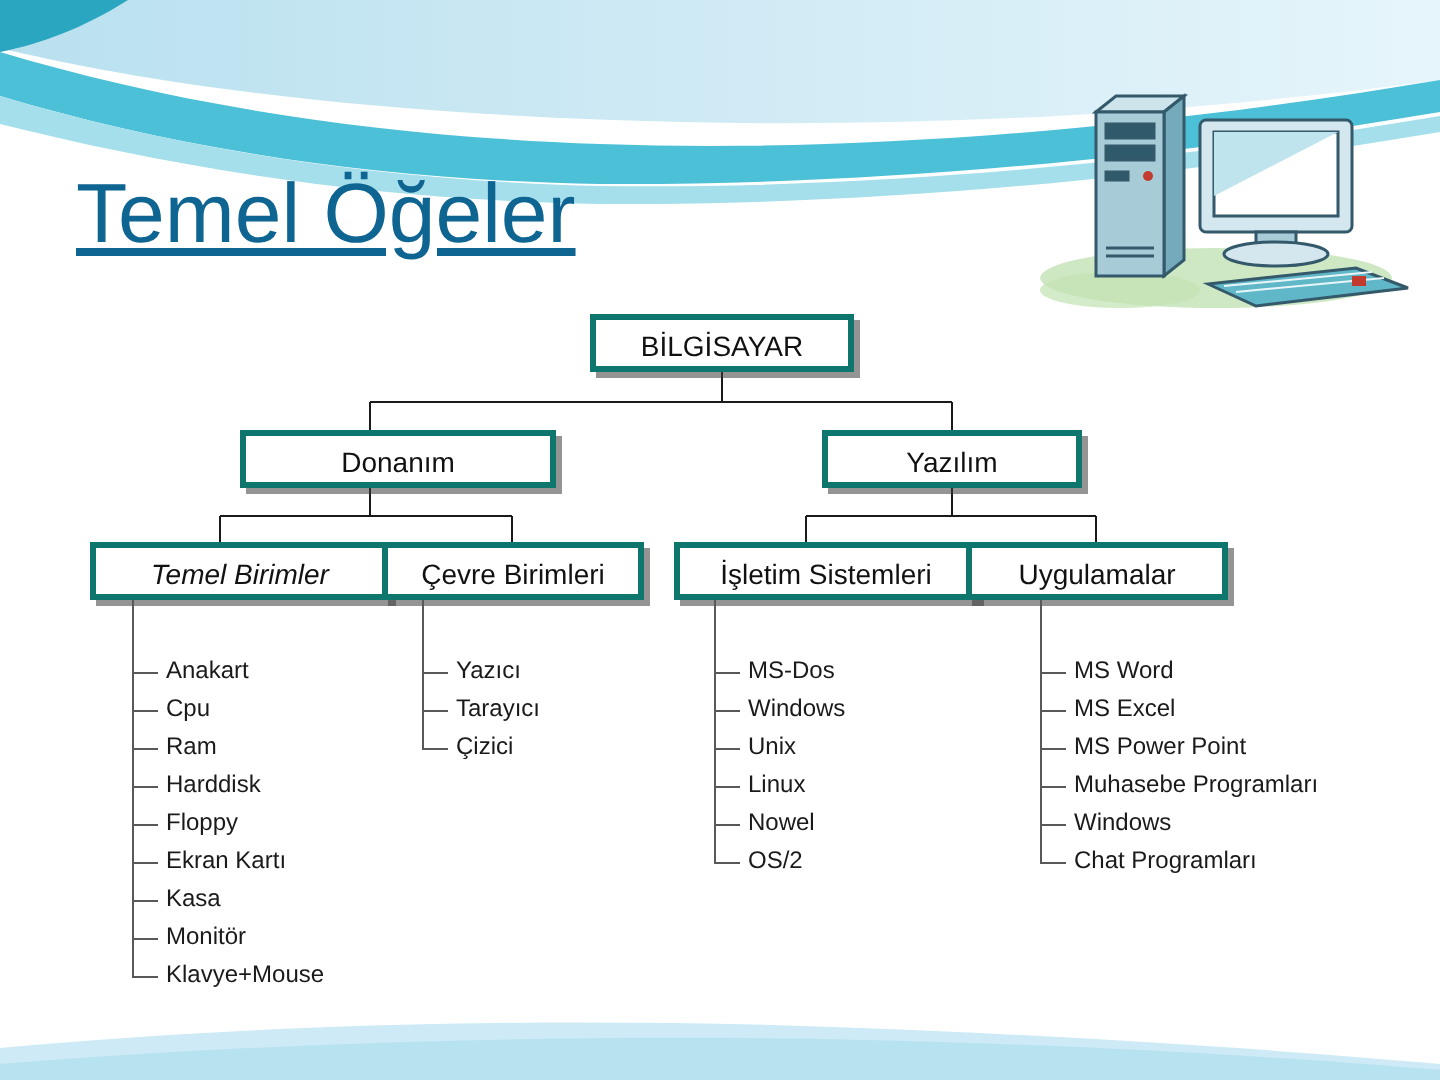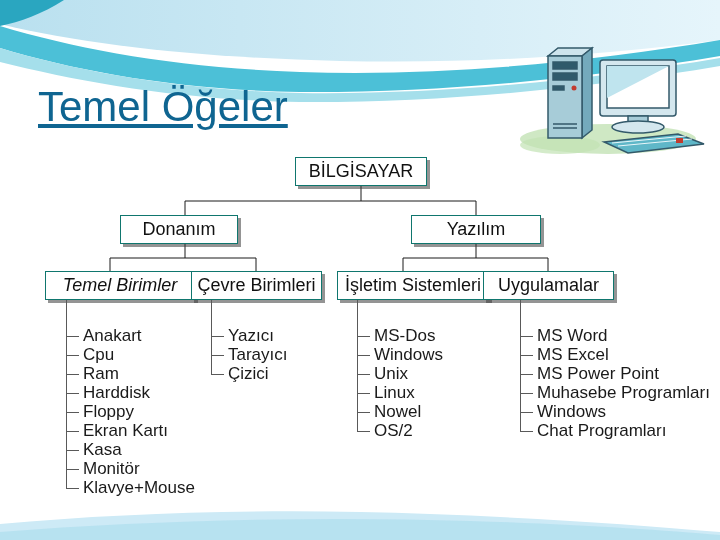--- a/index.html
+++ b/index.html
@@ -11,24 +11,24 @@
   .wave-bottom { position:absolute; bottom:0; left:0; display:block; }
 
   .title { position:absolute; left:38px; top:84px; font-size:42px; font-weight:400;
            color:#0f6591; line-height:1.1;text-decoration:underline; }
 
   .clipart { position:absolute; left:508px; top:46px; }
 
   .connectors { position:absolute; top:0; left:0; pointer-events:none; }
 
   .node { position:absolute; height:29px; line-height:27px; text-align:center;
-          background:#ffffff; border:1px solid #0f766e; font-size:18px; color:#111;
+          background:#ffffff; border:3px solid #0f766e; font-size:14px; color:#111;
           box-shadow:3px 3px 0 rgba(60,60,60,.55); white-space:nowrap; }
 
-  .tree-list { position:absolute; font-size:17px; color:#1a1a1a; }
+  .tree-list { position:absolute; font-size:12px; color:#1a1a1a; }
   .lead { height:26px; width:1px; border-left:1px solid #595959; }
   .tree-item { position:relative; height:19px; line-height:19px; padding-left:17px; white-space:nowrap; }
   .tree-item::before { content:""; position:absolute; left:0; top:0; width:12px; height:50%;
                        border-left:1px solid #595959; border-bottom:1px solid #595959; }
   .tree-item:not(:last-child)::after { content:""; position:absolute; left:0; top:50%; width:1px; height:50%;
                        border-left:1px solid #595959; }
 </style>
 </head>
 <body>
 
@@ -86,21 +86,21 @@
   </svg>
 
   <svg class="connectors" width="720" height="540" viewBox="0 0 720 540">
     <path d="M361 186 V201 M185 201 H476 M185 201 V215 M476 201 V215
              M185 244 V258 M110 258 H256 M110 258 V271 M256 258 V271
              M476 244 V258 M403 258 H548 M403 258 V271 M548 258 V271" stroke="#1a1a1a" stroke-width="1" fill="none"></path>
   </svg>
 
   <div class="node" style="left:295px; top:157px; width:132px;">BİLGİSAYAR</div>
 
-  <div class="node" style="left:120px; top:215px; width:118px;">Donanım</div>
+  <div class="node" style="left:120px; top:215px; width:158px;">Donanım</div>
   <div class="node" style="left:411px; top:215px; width:130px;">Yazılım</div>
 
   <div class="node" style="left:45px; top:271px; width:150px;font-style:italic;">Temel Birimler</div>
   <div class="node" style="left:191px; top:271px; width:131px;">Çevre Birimleri</div>
   <div class="node" style="left:337px; top:271px; width:152px;">İşletim Sistemleri</div>
   <div class="node" style="left:483px; top:271px; width:131px;">Uygulamalar</div>
 
   <div class="tree-list" style="left:66px; top:300px;">
     <div class="lead"></div>
     <div class="tree-item">Anakart</div>

